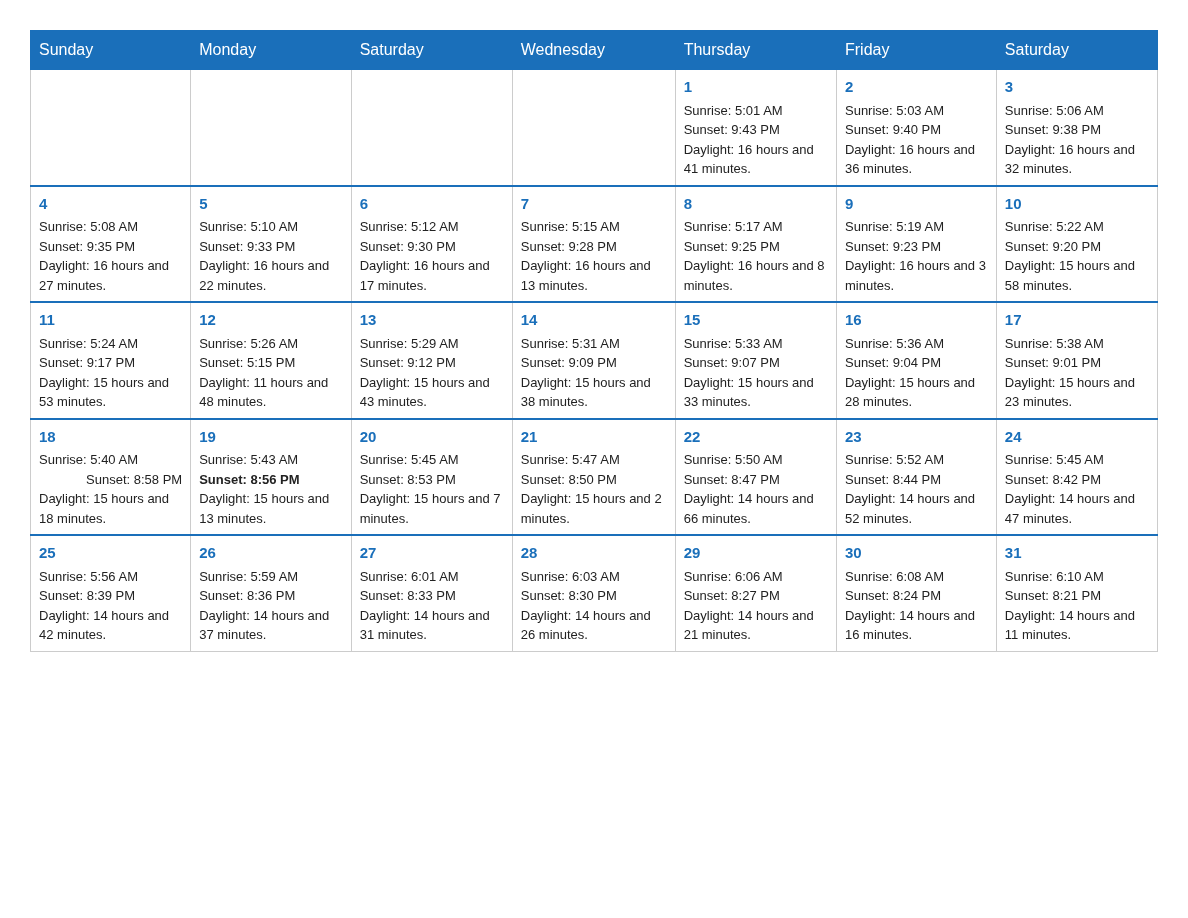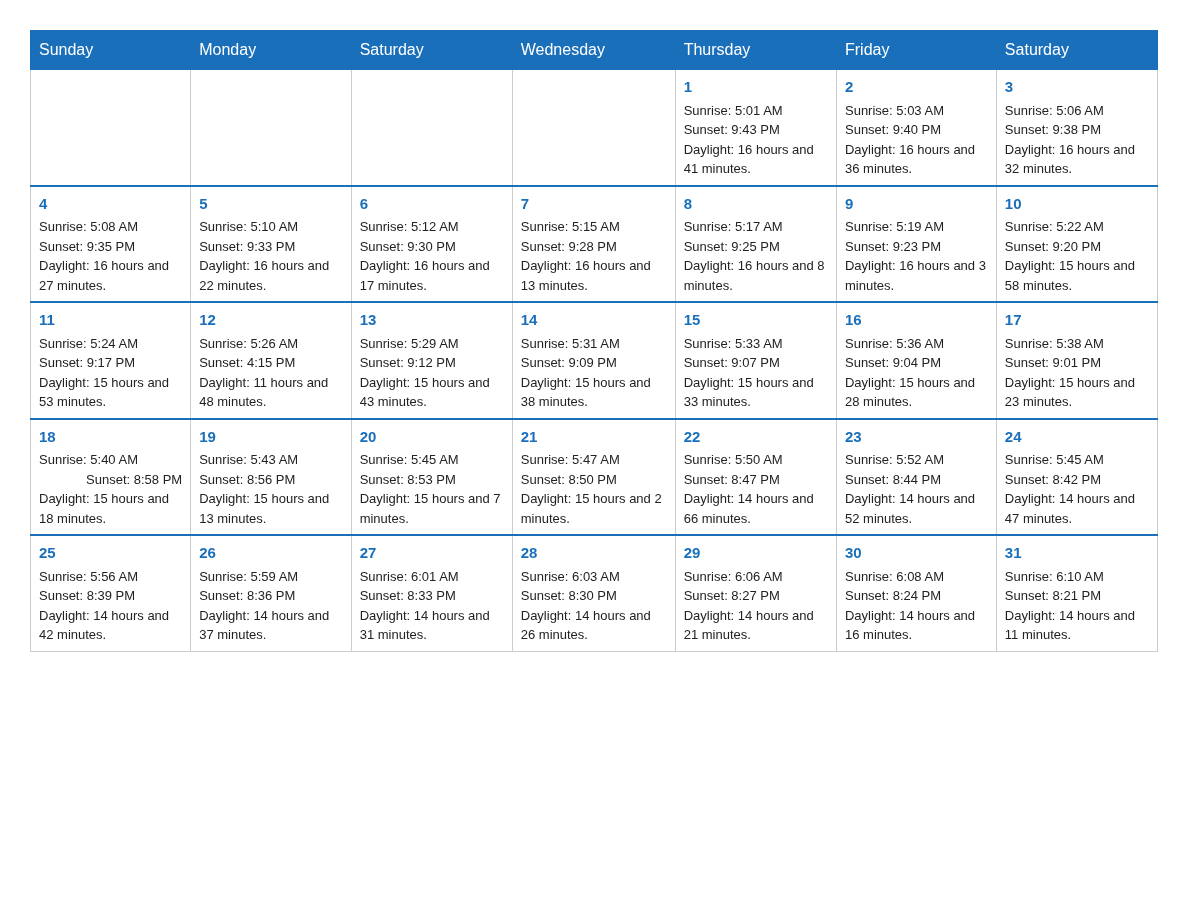--- a/index.html
+++ b/index.html
@@ -185,21 +185,21 @@
       <tr>
         <td>
           <span class="day-number">11</span>
           <span style="display: block;">Sunrise: 5:24 AM</span>
           <span style="display: block;">Sunset: 9:17 PM</span>
           <span style="display: block;">Daylight: 15 hours and 53 minutes.</span>
         </td>
         <td>
           <span class="day-number">12</span>
           <span style="display: block;">Sunrise: 5:26 AM</span>
-          <span style="display: block;">Sunset: 4:15 PM</span>
+          <span style="display: block;">Sunset: 5:15 PM</span>
           <span style="display: block;">Daylight: 11 hours and 48 minutes.</span>
         </td>
         <td>
           <span class="day-number">13</span>
           <span style="display: block;">Sunrise: 5:29 AM</span>
           <span style="display: block;">Sunset: 9:12 PM</span>
           <span style="display: block;">Daylight: 15 hours and 43 minutes.</span>
         </td>
         <td>
           <span class="day-number">14</span>
@@ -229,21 +229,21 @@
       <tr>
         <td>
           <span class="day-number">18</span>
           <span style="display: block;">Sunrise: 5:40 AM</span>
           <span style="display: block; text-align: right;">Sunset: 8:58 PM</span>
           <span style="display: block;">Daylight: 15 hours and 18 minutes.</span>
         </td>
         <td>
           <span class="day-number">19</span>
           <span style="display: block;">Sunrise: 5:43 AM</span>
-          <span style="display: block;">Sunset: 8:56 PM</span>
+          <span style="display: block; font-weight: bold;">Sunset: 8:56 PM</span>
           <span style="display: block;">Daylight: 15 hours and 13 minutes.</span>
         </td>
         <td>
           <span class="day-number">20</span>
           <span style="display: block;">Sunrise: 5:45 AM</span>
           <span style="display: block;">Sunset: 8:53 PM</span>
           <span style="display: block;">Daylight: 15 hours and 7 minutes.</span>
         </td>
         <td>
           <span class="day-number">21</span>

